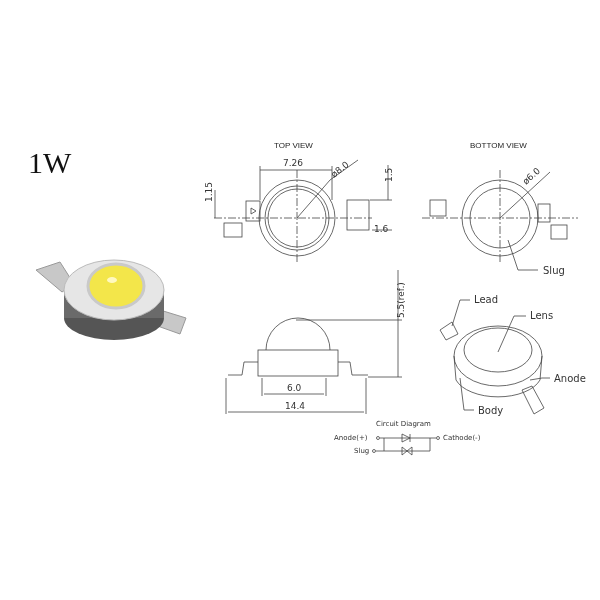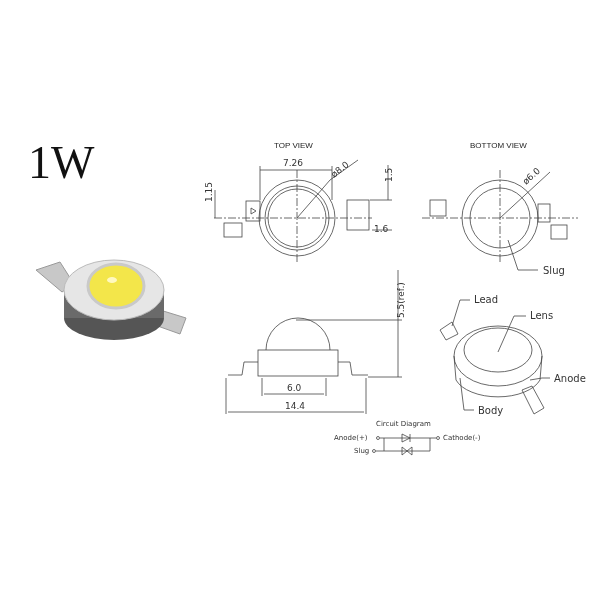--- a/index.html
+++ b/index.html
@@ -1,17 +1,17 @@
 <!DOCTYPE html>
 <html><head>
   <meta charset="utf-8">
   <style>
     html, body { margin:0; padding:0; background:#fff; }
     body { width:600px; height:600px; position:relative; overflow:hidden; font-family:"Liberation Sans", sans-serif; }
-    .title { position:absolute; left:28px; top:136px; font-family:"Liberation Serif", serif; font-size:46px; color:#111;text-align:center; }
+    .title { position:absolute; left:28px; top:146px; font-family:"Liberation Serif", serif; font-size:30px; color:#111;text-align:center; }
     svg { position:absolute; left:0; top:0; }
     .lbl { font-family:"DejaVu Sans", sans-serif; fill:#333; }
     .hdr { font-family:"Liberation Sans", sans-serif; font-size:8px; fill:#222; }
     .dim { font-family:"DejaVu Sans", sans-serif; font-size:9px; fill:#333; }
   </style>
 </head>
 <body>
 
 <div class="title">1W</div>
 

